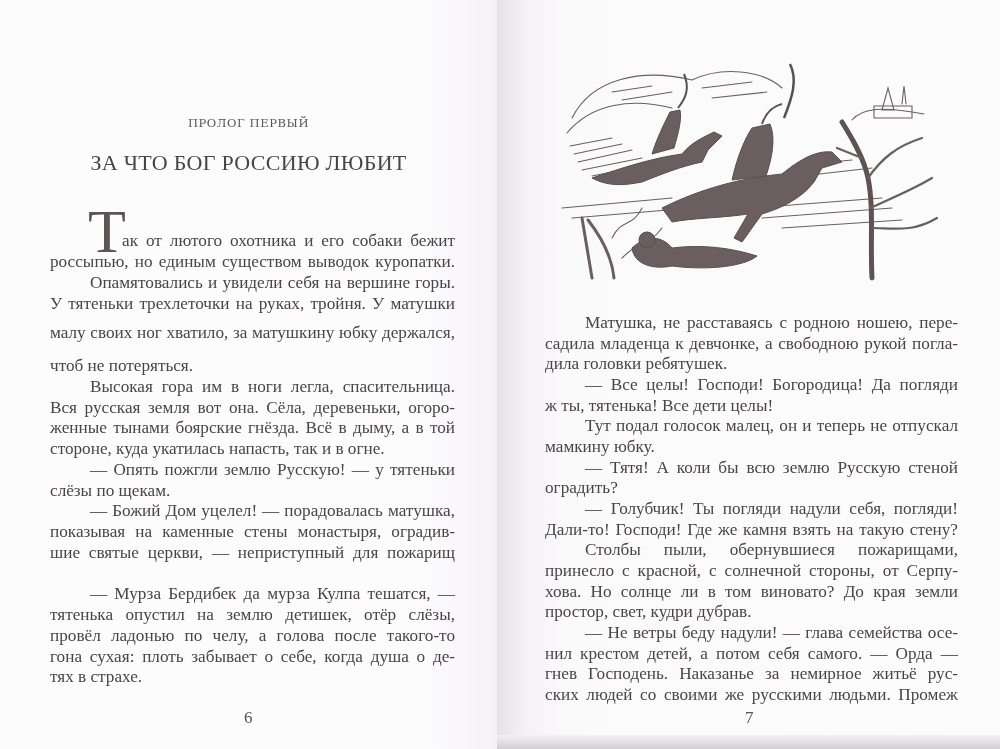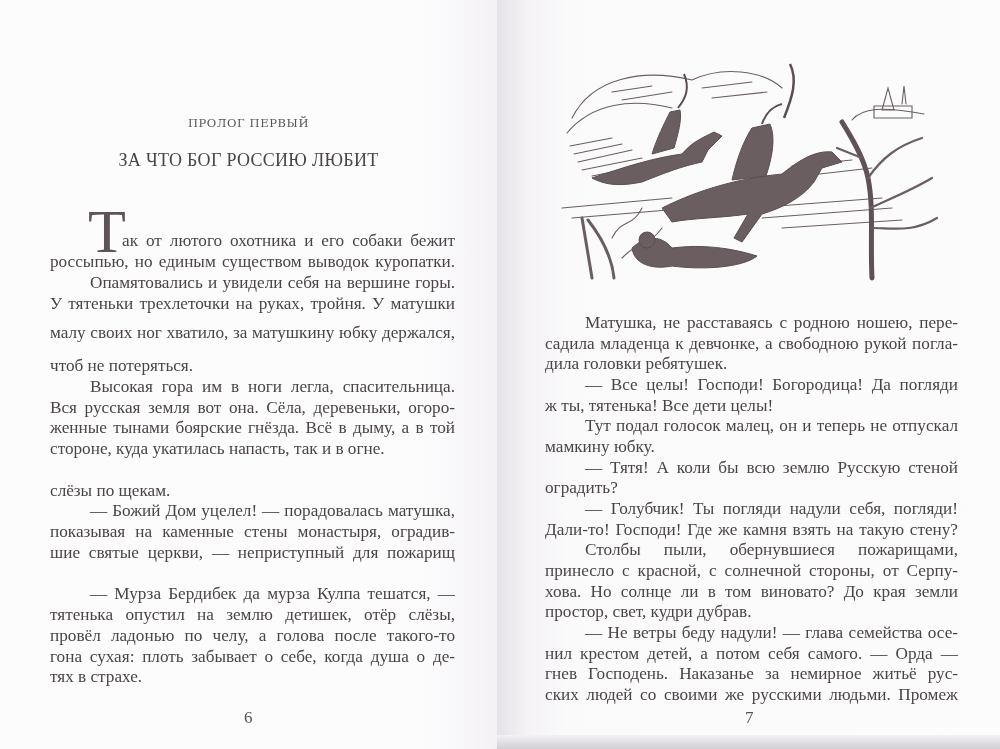--- a/index.html
+++ b/index.html
@@ -6,21 +6,21 @@
   body { width:1000px; height:749px; overflow:hidden; background:#fbfafb; position:relative;
          font-family:"DejaVu Serif","Liberation Serif",serif; color:#4a4446; }
   .page { position:absolute; top:0; height:749px; }
   .page-left { left:0; width:497px; background:linear-gradient(to right,#fdfcfd 0%,#fdfcfd 85%,#f3f1f4 100%); }
   .page-right { left:497px; width:503px; background:linear-gradient(to right,#e6e3e8 0%,#f4f2f5 6%,#fbfafb 14%,#fdfcfd 100%); }
   .page-right .bottom-edge { position:absolute; left:0; right:0; bottom:0; height:14px;
          background:linear-gradient(to bottom,#f3f1f4,#d2cfd4); }
   .running-head { position:absolute; left:0; width:497px; top:116px; text-align:center;
          font-size:11.5px; letter-spacing:0.6px; color:#555; }
   .chapter-title { position:absolute; left:0; width:497px; top:150px; text-align:center;
-         font-size:18px; letter-spacing:0.3px; color:#4a4446; font-family:"Liberation Serif",serif; }
+         font-size:22px; letter-spacing:0.3px; color:#4a4446; font-family:"Liberation Serif",serif; }
   .drop-cap { position:absolute; left:88px; top:200px; font-size:62px; line-height:62px; color:#5e5456;
          font-family:"Liberation Serif",serif; }
   .line { position:absolute; font-family:Liberation Serif, serif; font-size:17.2px; line-height:20px;
          white-space:nowrap; text-align:justify; text-align-last:justify; color:#4a4446; }
   .line.last { text-align-last:left; }
   .folio { position:absolute; font-family:"Liberation Serif",serif; font-size:17px; color:#555; }
   .illustration { position:absolute; left:552px; top:58px; width:402px; height:228px; }
 </style>
 </head>
 <body>
@@ -33,20 +33,21 @@
   <div class="line" style="left:122px;width:333px;top:231px">ак от лютого охотника и его собаки бежит</div>
   <div class="line" style="left:50px;width:405px;top:252px">россыпью, но единым существом выводок куропатки.</div>
   <div class="line" style="left:90px;width:365px;top:273px">Опамятовались и увидели себя на вершине горы.</div>
   <div class="line" style="left:50px;width:405px;top:294px">У тятеньки трехлеточки на руках, тройня. У матушки</div>
   <div class="line" style="left:50px;width:405px;top:323px">малу своих ног хватило, за матушкину юбку держался,</div>
   <div class="line last" style="left:50px;width:405px;top:356px">чтоб не потеряться.</div>
   <div class="line" style="left:90px;width:365px;top:377px">Высокая гора им в ноги легла, спасительница.</div>
   <div class="line" style="left:50px;width:405px;top:398px">Вся русская земля вот она. Сёла, деревеньки, огоро-</div>
   <div class="line" style="left:50px;width:405px;top:418px">женные тынами боярские гнёзда. Всё в дыму, а в той</div>
   <div class="line last" style="left:50px;width:405px;top:439px">стороне, куда укатилась напасть, так и в огне.</div>
+  <div class="line" style="left:90px;width:365px;top:460px">— Опять пожгли землю Русскую! — у тятеньки</div>
   <div class="line last" style="left:50px;width:405px;top:481px">слёзы по щекам.</div>
   <div class="line" style="left:90px;width:365px;top:501px">— Божий Дом уцелел! — порадовалась матушка,</div>
   <div class="line" style="left:50px;width:405px;top:522px">показывая на каменные стены монастыря, оградив-</div>
   <div class="line" style="left:50px;width:405px;top:543px">шие святые церкви, — неприступный для пожарищ</div>
   <div class="line" style="left:90px;width:365px;top:584px">— Мурза Бердибек да мурза Кулпа тешатся, —</div>
   <div class="line" style="left:50px;width:405px;top:605px">тятенька опустил на землю детишек, отёр слёзы,</div>
   <div class="line" style="left:50px;width:405px;top:626px">провёл ладонью по челу, а голова после такого-то</div>
   <div class="line" style="left:50px;width:405px;top:647px">гона сухая: плоть забывает о себе, когда душа о де-</div>
   <div class="line last" style="left:50px;width:405px;top:667px">тях в страхе.</div>
 

